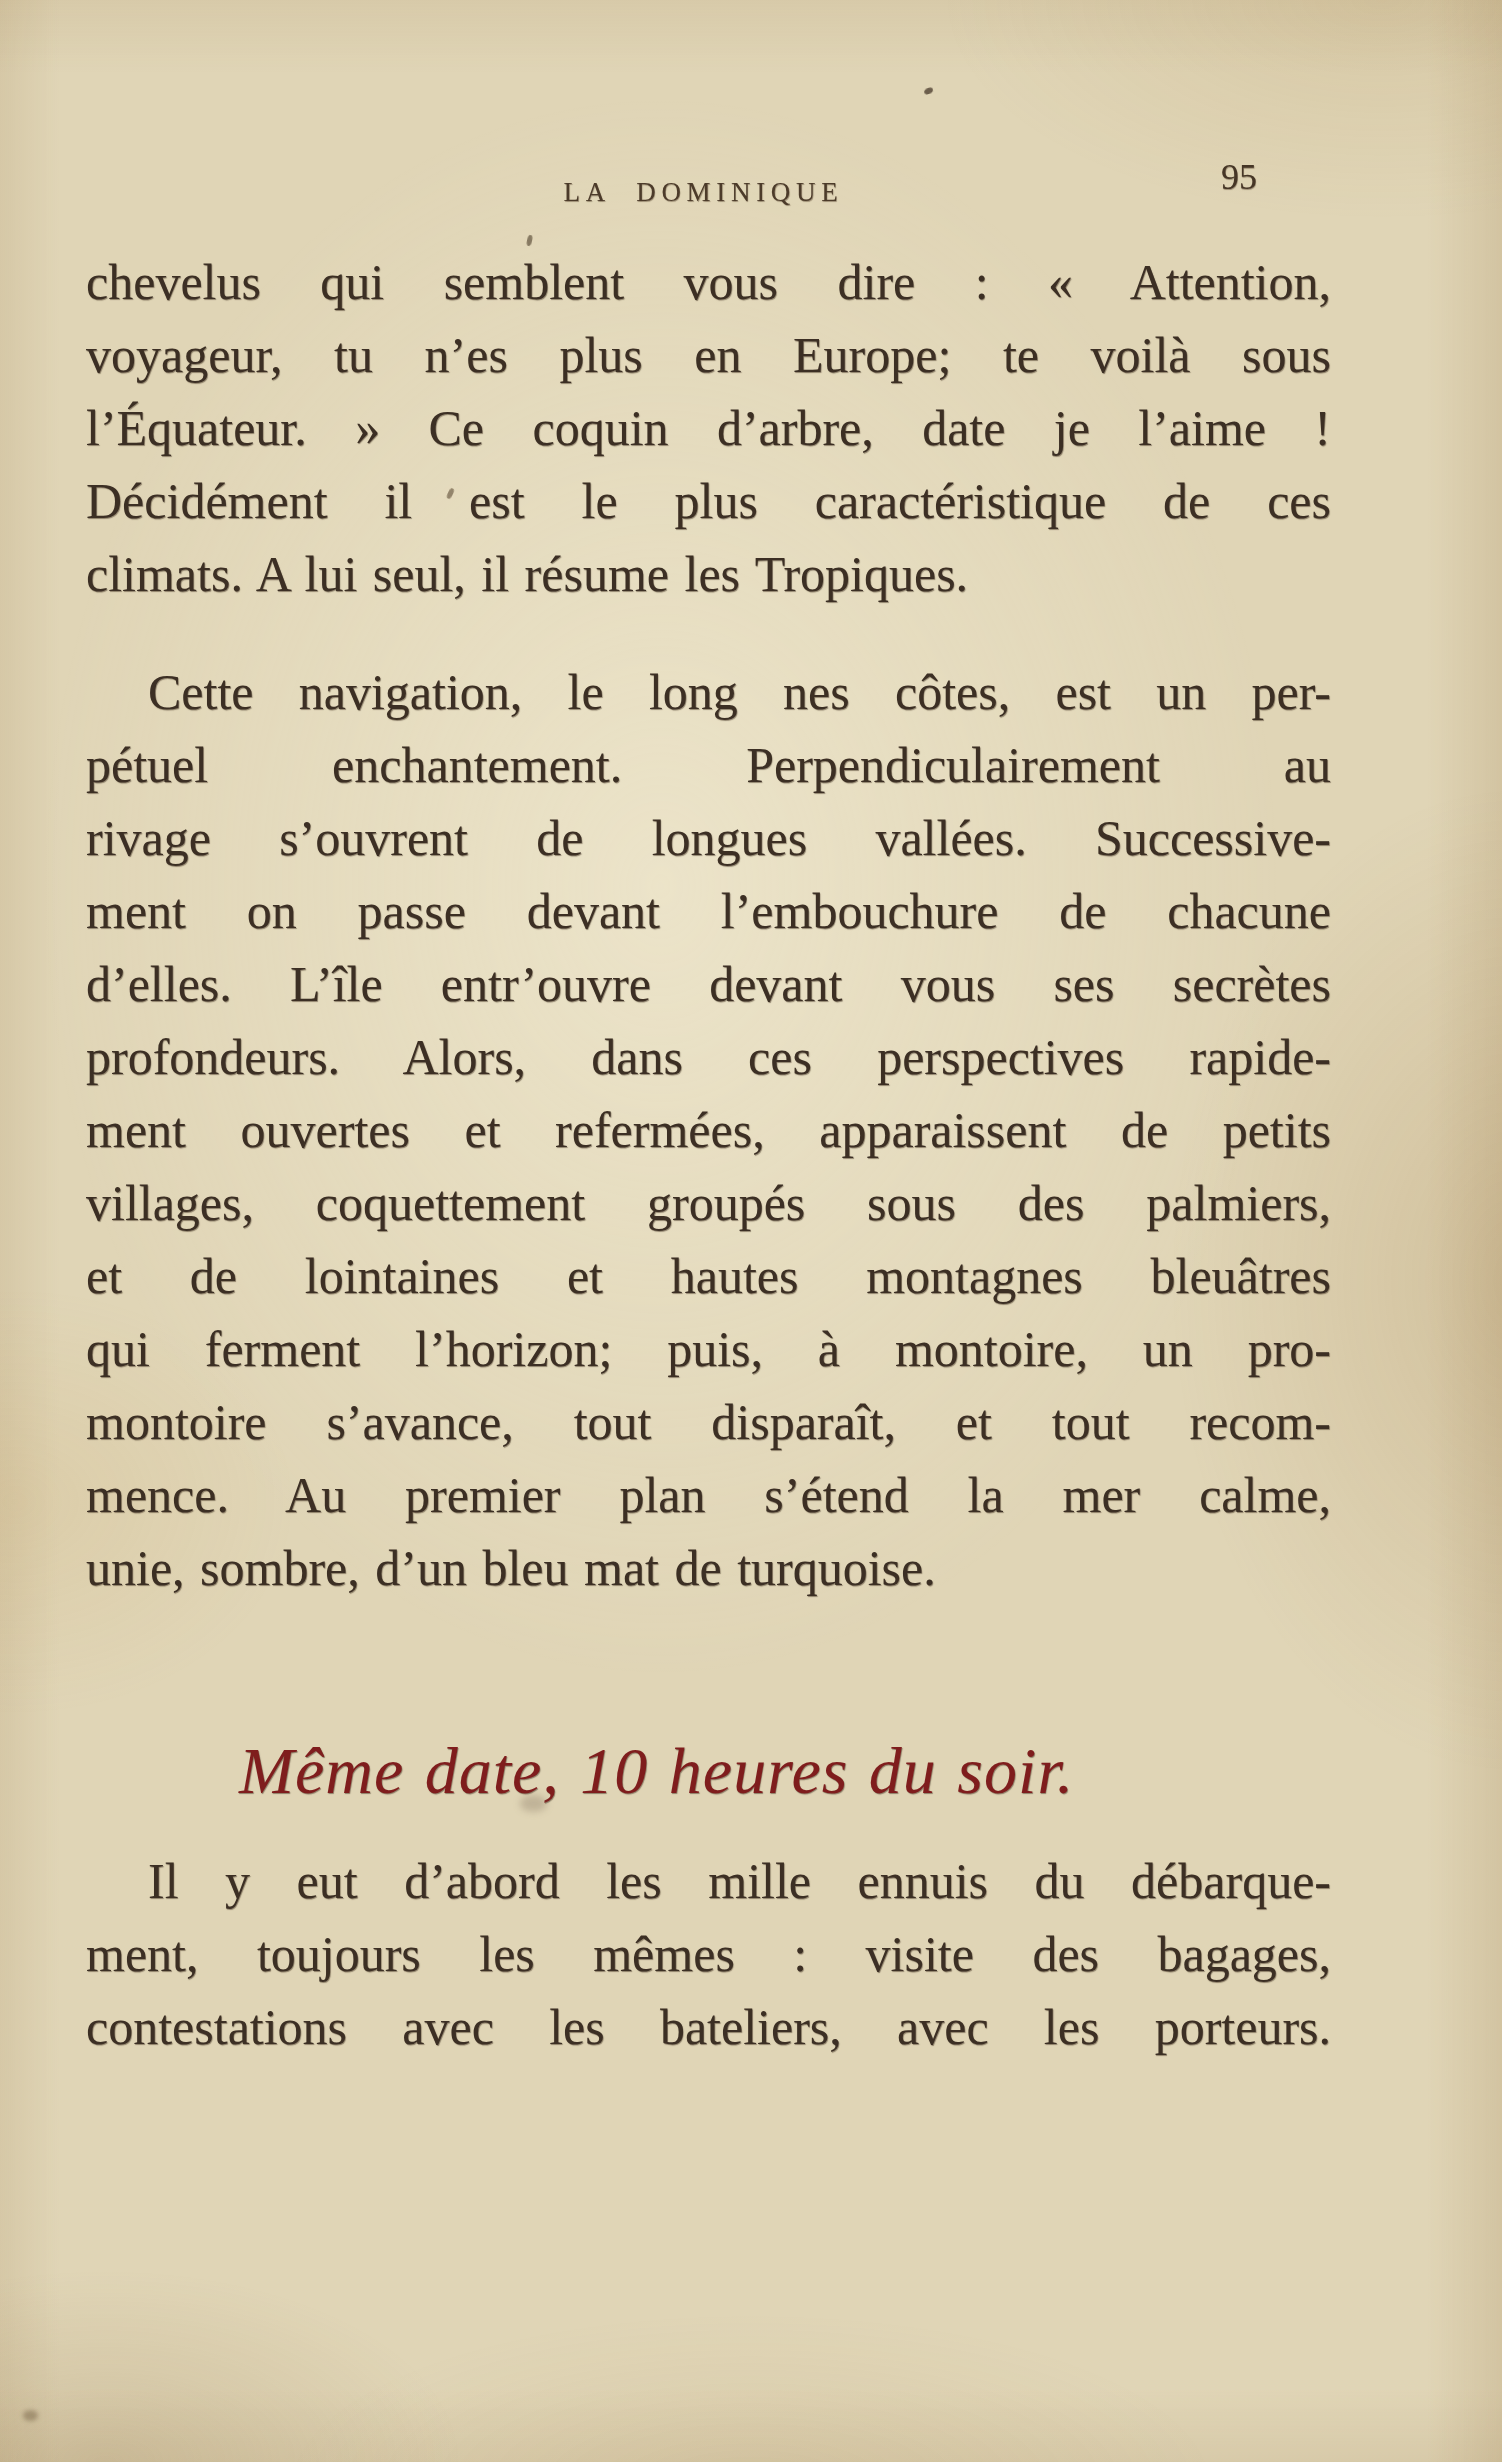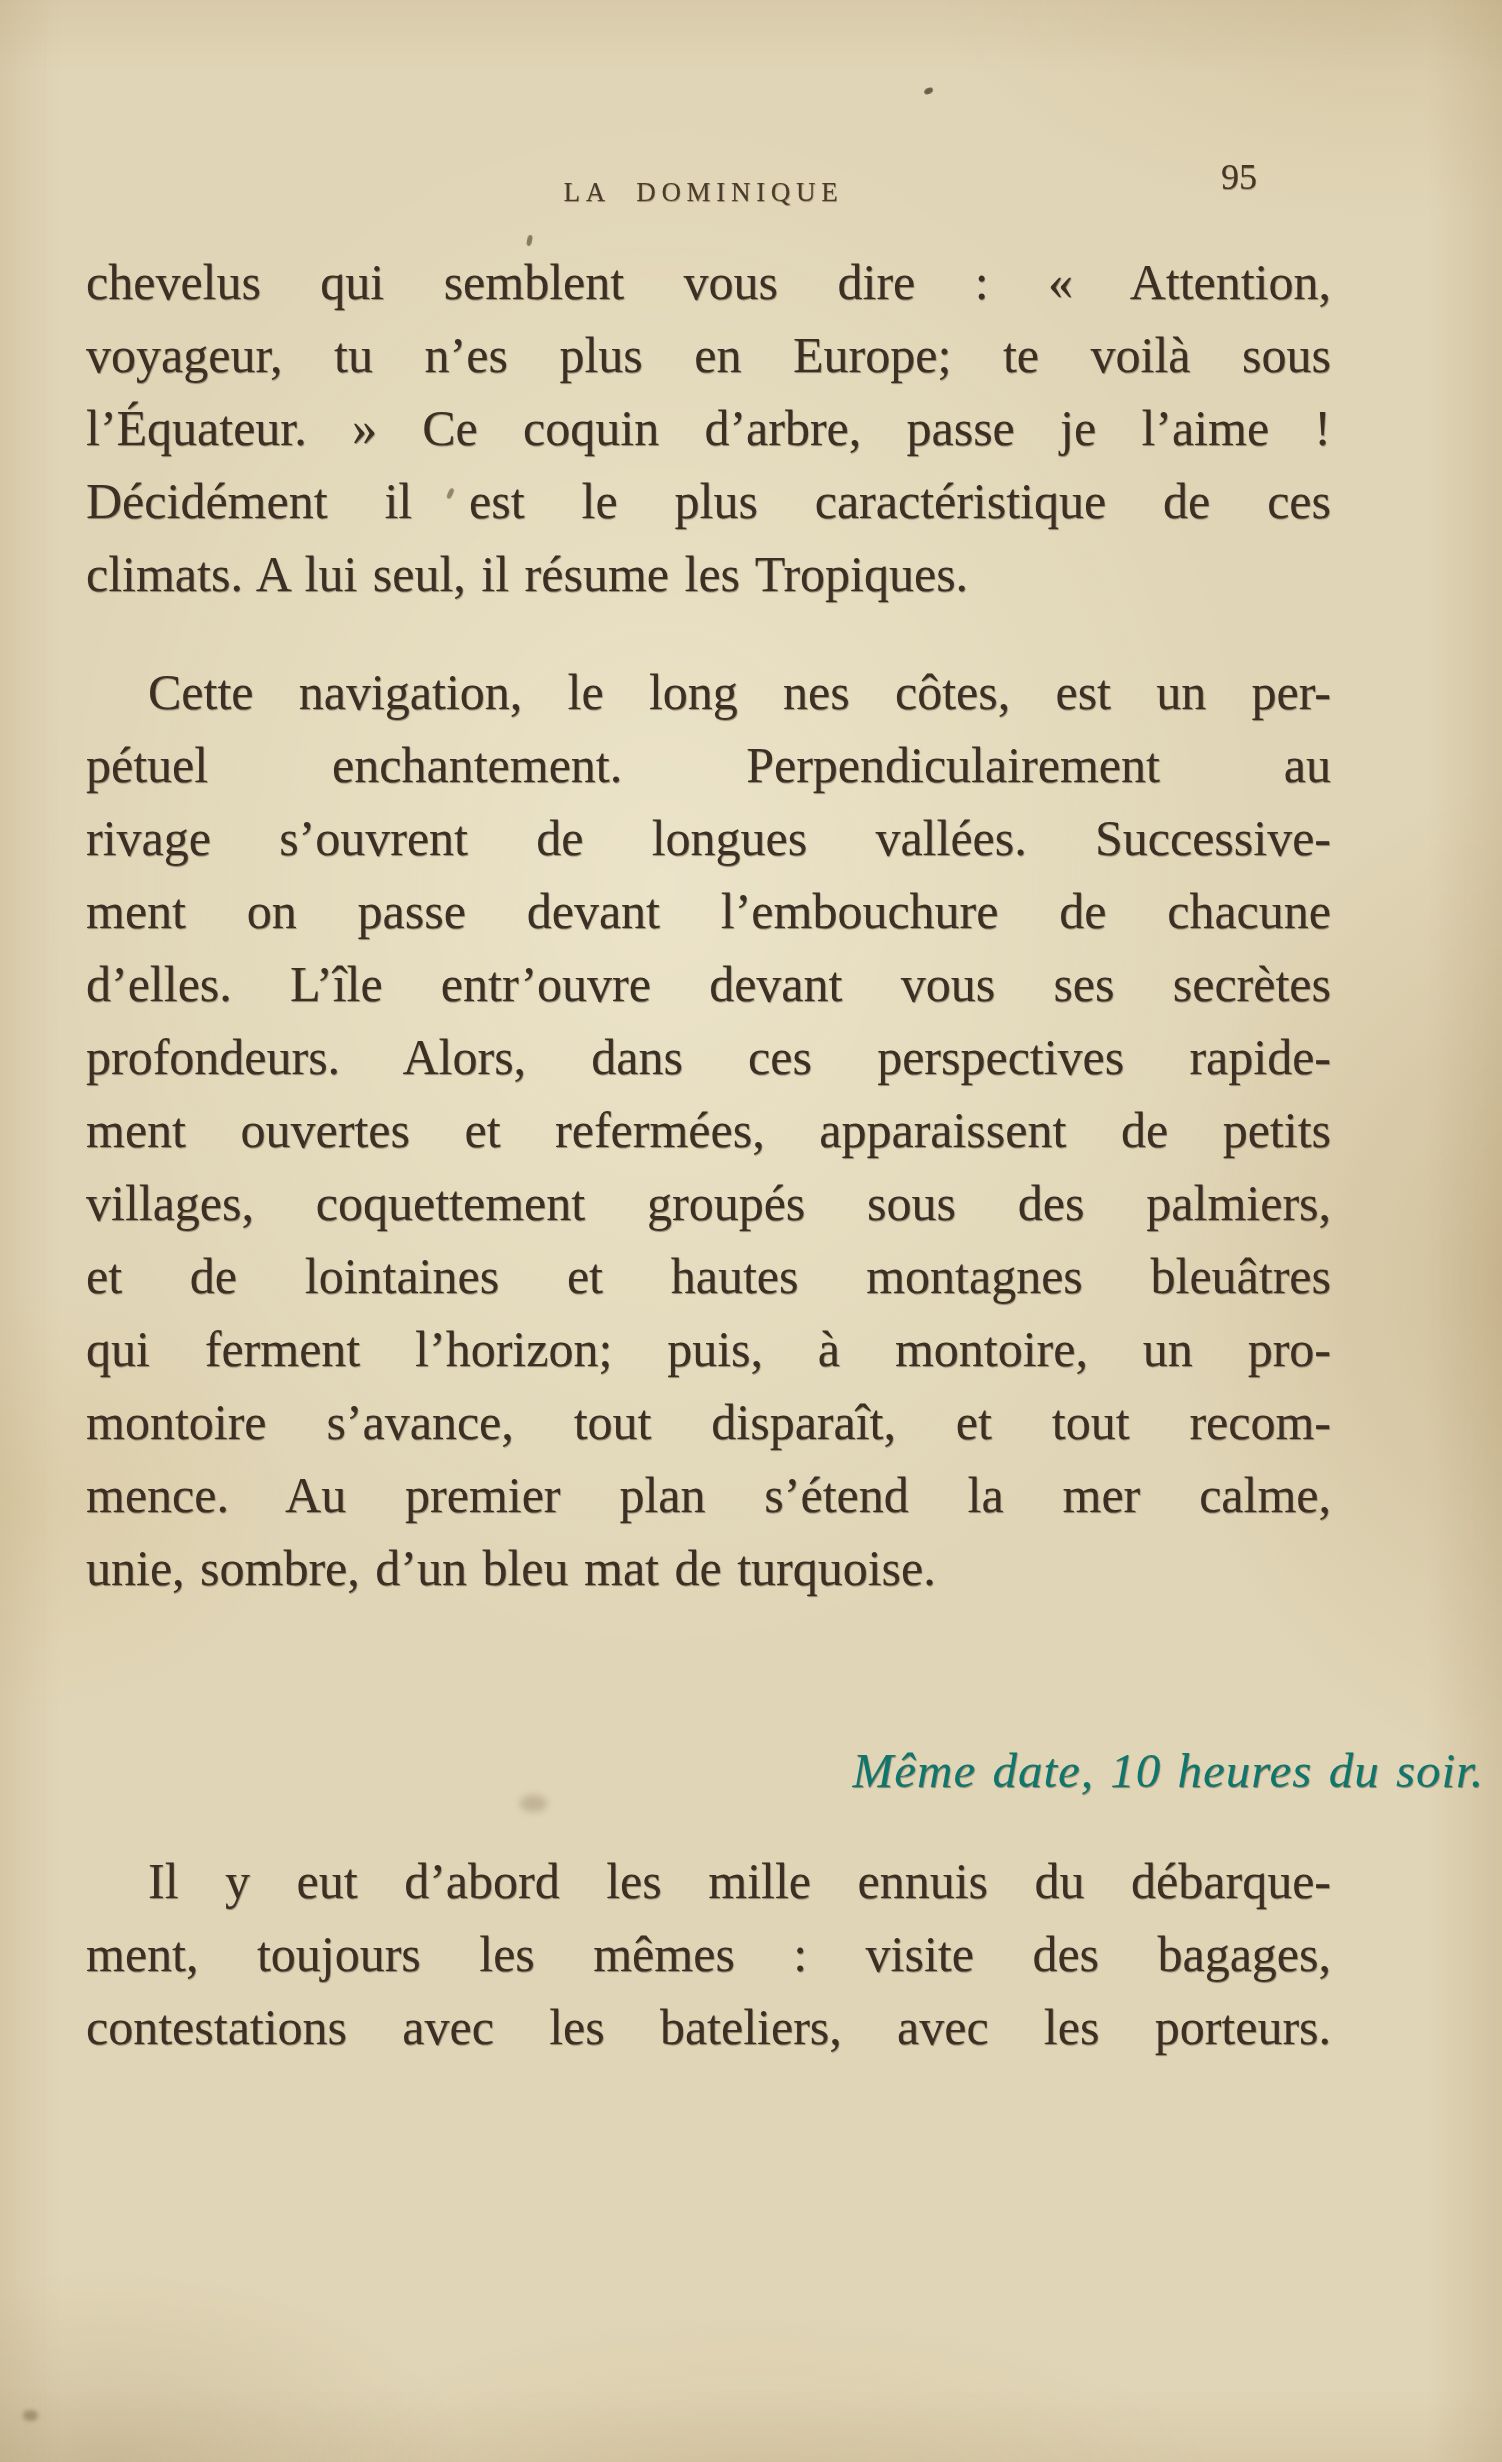--- a/index.html
+++ b/index.html
@@ -54,47 +54,47 @@
   .paragraph { margin: 0; }
   .paragraph.p2 { margin-top: 45px; }
   .paragraph.p3 { margin-top: 38px; }
 
   .line { text-align: justify; text-align-last: justify; }
   .line.endline { text-align-last: left; }
   .line.indent { text-indent: 62px; }
 
   .dateline-row {
     margin-top: 129px;
-    text-align: right;
+    text-align: left;
     transform: translateX(153px);
     font-style: italic;
-    font-size: 49px;
+    font-size: 66px;
     line-height: 73px;
     letter-spacing: 1px;
-    color: #0f766e;
+    color: #7f1d1d;
   }
 
   .speck { position: absolute; pointer-events: none; }
   .speck.s1 { left: 924px; top: 88px; width: 8.6px; height: 5.7px; background: rgba(70,55,40,0.75); border-radius: 60% 40% 55% 45%; transform: rotate(-15deg); filter: blur(0.5px); }
   .speck.s2 { left: 527px; top: 235px; width: 4.8px; height: 11.4px; background: rgba(75,60,40,0.60); border-radius: 45%; transform: rotate(12deg); filter: blur(0.4px); }
   .speck.s3 { left: 448px; top: 488px; width: 4.8px; height: 10.5px; background: rgba(80,62,40,0.55); border-radius: 45%; transform: rotate(25deg); filter: blur(0.4px); }
   .speck.s4 { left: 520px; top: 1795px; width: 27px; height: 17px; background: rgba(110,95,75,0.28); border-radius: 50%; filter: blur(3.8px); }
   .speck.s5 { left: 23px; top: 2410px; width: 15.3px; height: 10.5px; background: rgba(110,92,62,0.45); border-radius: 50%; filter: blur(1.9px); }
 </style>
 </head>
 <body>
 
 <div class="running-head">LA DOMINIQUE</div>
 <div class="folio">95</div>
 
 <div class="page-body">
   <div class="paragraph p1">
       <div class="line">chevelus qui semblent vous dire : « Attention,</div>
       <div class="line">voyageur, tu n’es plus en Europe; te voilà sous</div>
-      <div class="line">l’Équateur. » Ce coquin d’arbre, passe je l’aime !</div>
+      <div class="line">l’Équateur. » Ce coquin d’arbre, date je l’aime !</div>
       <div class="line">Décidément il est le plus caractéristique de ces</div>
       <div class="line endline">climats. A lui seul, il résume les Tropiques.</div>
     </div>
   <div class="paragraph p2">
       <div class="line indent">Cette navigation, le long nes côtes, est un per-</div>
       <div class="line">pétuel enchantement. Perpendiculairement au</div>
       <div class="line">rivage s’ouvrent de longues vallées. Successive-</div>
       <div class="line">ment on passe devant l’embouchure de chacune</div>
       <div class="line">d’elles. L’île entr’ouvre devant vous ses secrètes</div>
       <div class="line">profondeurs. Alors, dans ces perspectives rapide-</div>

